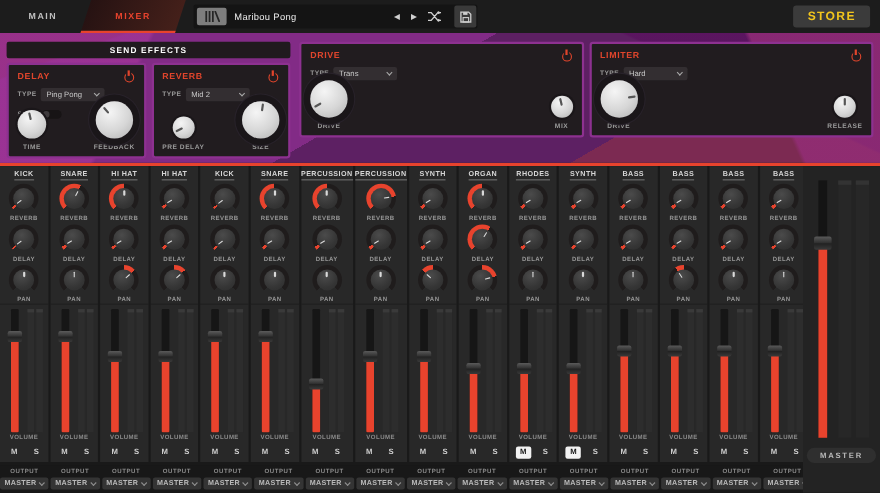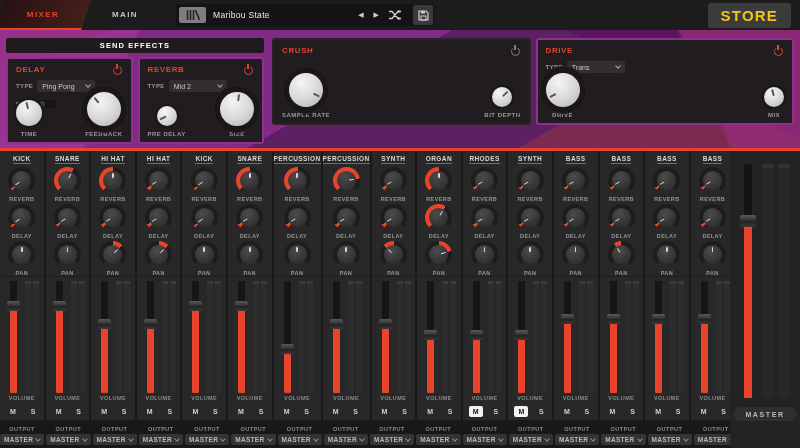--- a/index.html
+++ b/index.html
@@ -22,21 +22,21 @@
   .preset { margin-left:12px; width:258px; height:22px; background:#141414; border-radius:2px;
     display:flex; align-items:center; }
   .libicon { width:27px; height:16px; background:#7e7e7e; border-radius:2px; margin:0 7px 0 3px;
     display:flex; align-items:center; justify-content:center; }
   .preset-name { flex:1; font-size:8.5px; color:#ececec; letter-spacing:.3px; }
   .pbtn { font-size:7px; color:#cfcfcf; padding:0 5px; cursor:pointer; }
   .shuffle { padding:0 5px; display:flex; align-items:center; }
   .savebox { width:20px; height:20px; background:#3a3a3a; border-radius:2px; margin:0 1px 0 7px;
     display:flex; align-items:center; justify-content:center; }
   .store { margin-left:auto; margin-right:9px; padding:4px 13px; background:#3b3b3b; border-radius:3px;
-    color:#f2c51d; font-size:15px; font-weight:bold; letter-spacing:1.2px; }
+    color:#f2c51d; font-size:11px; font-weight:bold; letter-spacing:1.2px; }
 
   
   .fx { height:118px; flex:0 0 118px; position:relative; padding:8px 6px 0 6px;
     background:
       linear-gradient(115deg, rgba(158,52,150,.85) 0 16%, rgba(158,52,150,0) 16.5%),
       linear-gradient(246deg, rgba(148,45,120,.8) 0 14%, rgba(148,45,120,0) 14.5%),
       linear-gradient(160deg, rgba(120,30,60,.9) 0 10%, rgba(120,30,60,0) 10.5%),
       linear-gradient(205deg, rgba(90,20,95,.9) 0 22%, rgba(90,20,95,0) 22.5%),
       linear-gradient(150deg, #822b86 0 45%, #5d2063 45% 72%, #7c2a52 72%);
   }
@@ -142,29 +142,29 @@
     background:#2f2f2f; border-radius:8px; padding:3.5px 12px; font-size:7px; font-weight:bold;
     color:#b9b9b9; letter-spacing:1.6px; white-space:nowrap; }
   svg { display:block; }
 </style>
 </head>
 <body>
 
 <div class="app">
 
   <div class="topbar">
+    <div class="tab"><span>MAIN</span></div>
     <div class="tab tab-mixer"><span>MIXER</span></div>
-    <div class="tab"><span>MAIN</span></div>
     <div class="preset">
       <span class="libicon">
         <svg width="14" height="10" viewBox="0 0 14 10">
             <path d="M1.5 0v10M4.5 0v10M7.5 0v10M9.5 0l4 10" stroke="#262626" stroke-width="1.6" fill="none"></path>
           </svg>
       </span>
-      <span class="preset-name">Maribou State</span>
+      <span class="preset-name">Maribou Pong</span>
       <span class="pbtn">◀</span>
       <span class="pbtn">▶</span>
       <span class="shuffle">
         <svg width="12" height="10" viewBox="0 0 12 10">
             <path d="M0 1.5h3l6 7h3M0 8.5h3l6-7h3" stroke="#cfcfcf" stroke-width="1.3" fill="none"></path>
             <path d="M9 0l3 1.5-3 1.5zM9 7l3 1.5-3 1.5z" fill="#cfcfcf"></path>
           </svg>
       </span>
       <span class="savebox">
         <svg width="11" height="11" viewBox="0 0 11 11">
@@ -237,40 +237,20 @@
                     <div class="fxrot" style="transform: rotate(8.1deg);"></div>
                   </div>
                   <div class="fxlabel">SIZE</div>
                 </div>
               </div>
           </div>
         </div>
       </div>
       <div class="fxgroup-master">
         <div class="panels">
-          <div class="panel">
-            <div class="ptitle">CRUSH</div>
-            <div class="power off">
-                <i></i>
-              </div>
-            <div class="knobrow">
-                <div class="fxknob large">
-                  <div class="fxface">
-                    <div class="fxrot" style="transform: rotate(116.1deg);"></div>
-                  </div>
-                  <div class="fxlabel">SAMPLE RATE</div>
-                </div>
-                <div class="fxknob small">
-                  <div class="fxface">
-                    <div class="fxrot" style="transform: rotate(45.9deg);"></div>
-                  </div>
-                  <div class="fxlabel">BIT DEPTH</div>
-                </div>
-              </div>
-          </div>
           <div class="panel on">
             <div class="ptitle">DRIVE</div>
             <div class="power">
                 <i></i>
               </div>
             <div class="typerow">
               <span class="tl">TYPE</span>
               <span class="select">
                   <span>Trans</span>
                   <span class="chev"></span>
@@ -284,20 +264,47 @@
                   <div class="fxlabel">DRIVE</div>
                 </div>
                 <div class="fxknob small">
                   <div class="fxface">
                     <div class="fxrot" style="transform: rotate(-13.5deg);"></div>
                   </div>
                   <div class="fxlabel">MIX</div>
                 </div>
               </div>
           </div>
+          <div class="panel on">
+            <div class="ptitle">LIMITER</div>
+            <div class="power">
+                <i></i>
+              </div>
+            <div class="typerow">
+              <span class="tl">TYPE</span>
+              <span class="select">
+                  <span>Hard</span>
+                  <span class="chev"></span>
+                </span>
+            </div>
+            <div class="knobrow">
+                <div class="fxknob large">
+                  <div class="fxface">
+                    <div class="fxrot" style="transform: rotate(81deg);"></div>
+                  </div>
+                  <div class="fxlabel">DRIVE</div>
+                </div>
+                <div class="fxknob small">
+                  <div class="fxface">
+                    <div class="fxrot" style="transform: rotate(0deg);"></div>
+                  </div>
+                  <div class="fxlabel">RELEASE</div>
+                </div>
+              </div>
+          </div>
         </div>
       </div>
     </div>
   </div>
 
   <div class="redline"></div>
 
   <div class="mixer">
     <div class="striprow" id="striprow">
         <div class="strip">

